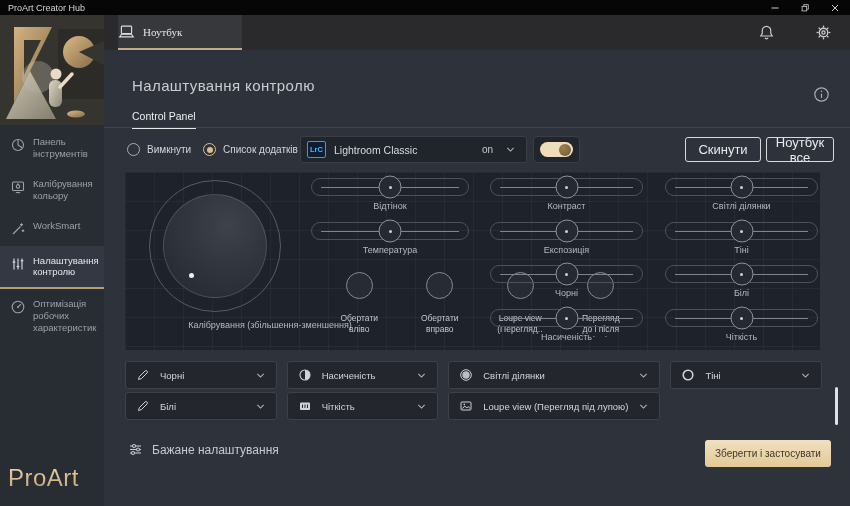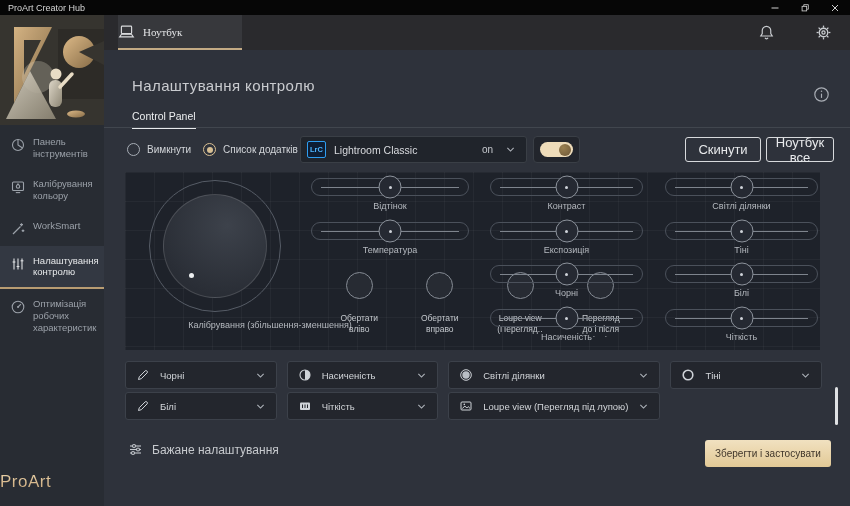--- a/index.html
+++ b/index.html
@@ -16,21 +16,21 @@
 
   
   .sidebar { position:absolute; left:0; top:15px; width:104px; height:491px; background:#282c33; }
   .artwork { width:104px; height:110px; overflow:hidden; background:#36342f; }
   .nav { position:absolute; left:0; top:112px; width:104px; }
   .nav-item { display:flex; gap:7px; padding:9px 8px 9px 10px; align-items:flex-start; color:#9ba1a9; cursor:pointer; }
   .nav-item .nicon { width:16px; height:16px; flex:0 0 16px; margin-top:1px; color:#9ba1a9; }
   .nav-item .nlabel { font-size:9.5px; line-height:1.25; }
   .nav-item.active { background:#333842; color:#e6e8ea; border-bottom:2px solid #b89c72; }
   .nav-item.active .nicon { color:#dfe1e4; }
-  .side-logo { position:absolute; left:0; bottom:14px; font-size:17px; letter-spacing:.5px;
+  .side-logo { position:absolute; left:8px; bottom:14px; font-size:24px; letter-spacing:.5px;
     background:linear-gradient(180deg,#ecd5ab,#c5a176); -webkit-background-clip:text; background-clip:text; color:transparent; }
 
   
   .header { position:absolute; left:104px; top:15px; width:746px; height:35px; background:#2a2a2d; }
   .dev-tab { position:absolute; left:14px; top:0; width:124px; height:35px; background:#37383c; border-bottom:2px solid #c4ab85;
     display:flex; align-items:center; gap:8px; color:#e3e4e6; cursor:pointer;font-family:Liberation Serif, serif; }
   .dev-tab .dlabel { font-size:11px; }
   .hicon { position:absolute; top:9px; width:17px; height:17px; color:#c9ccd0; cursor:pointer; }
   .hicon.bell { right:75px; }
   .hicon.gear { right:18px; }

